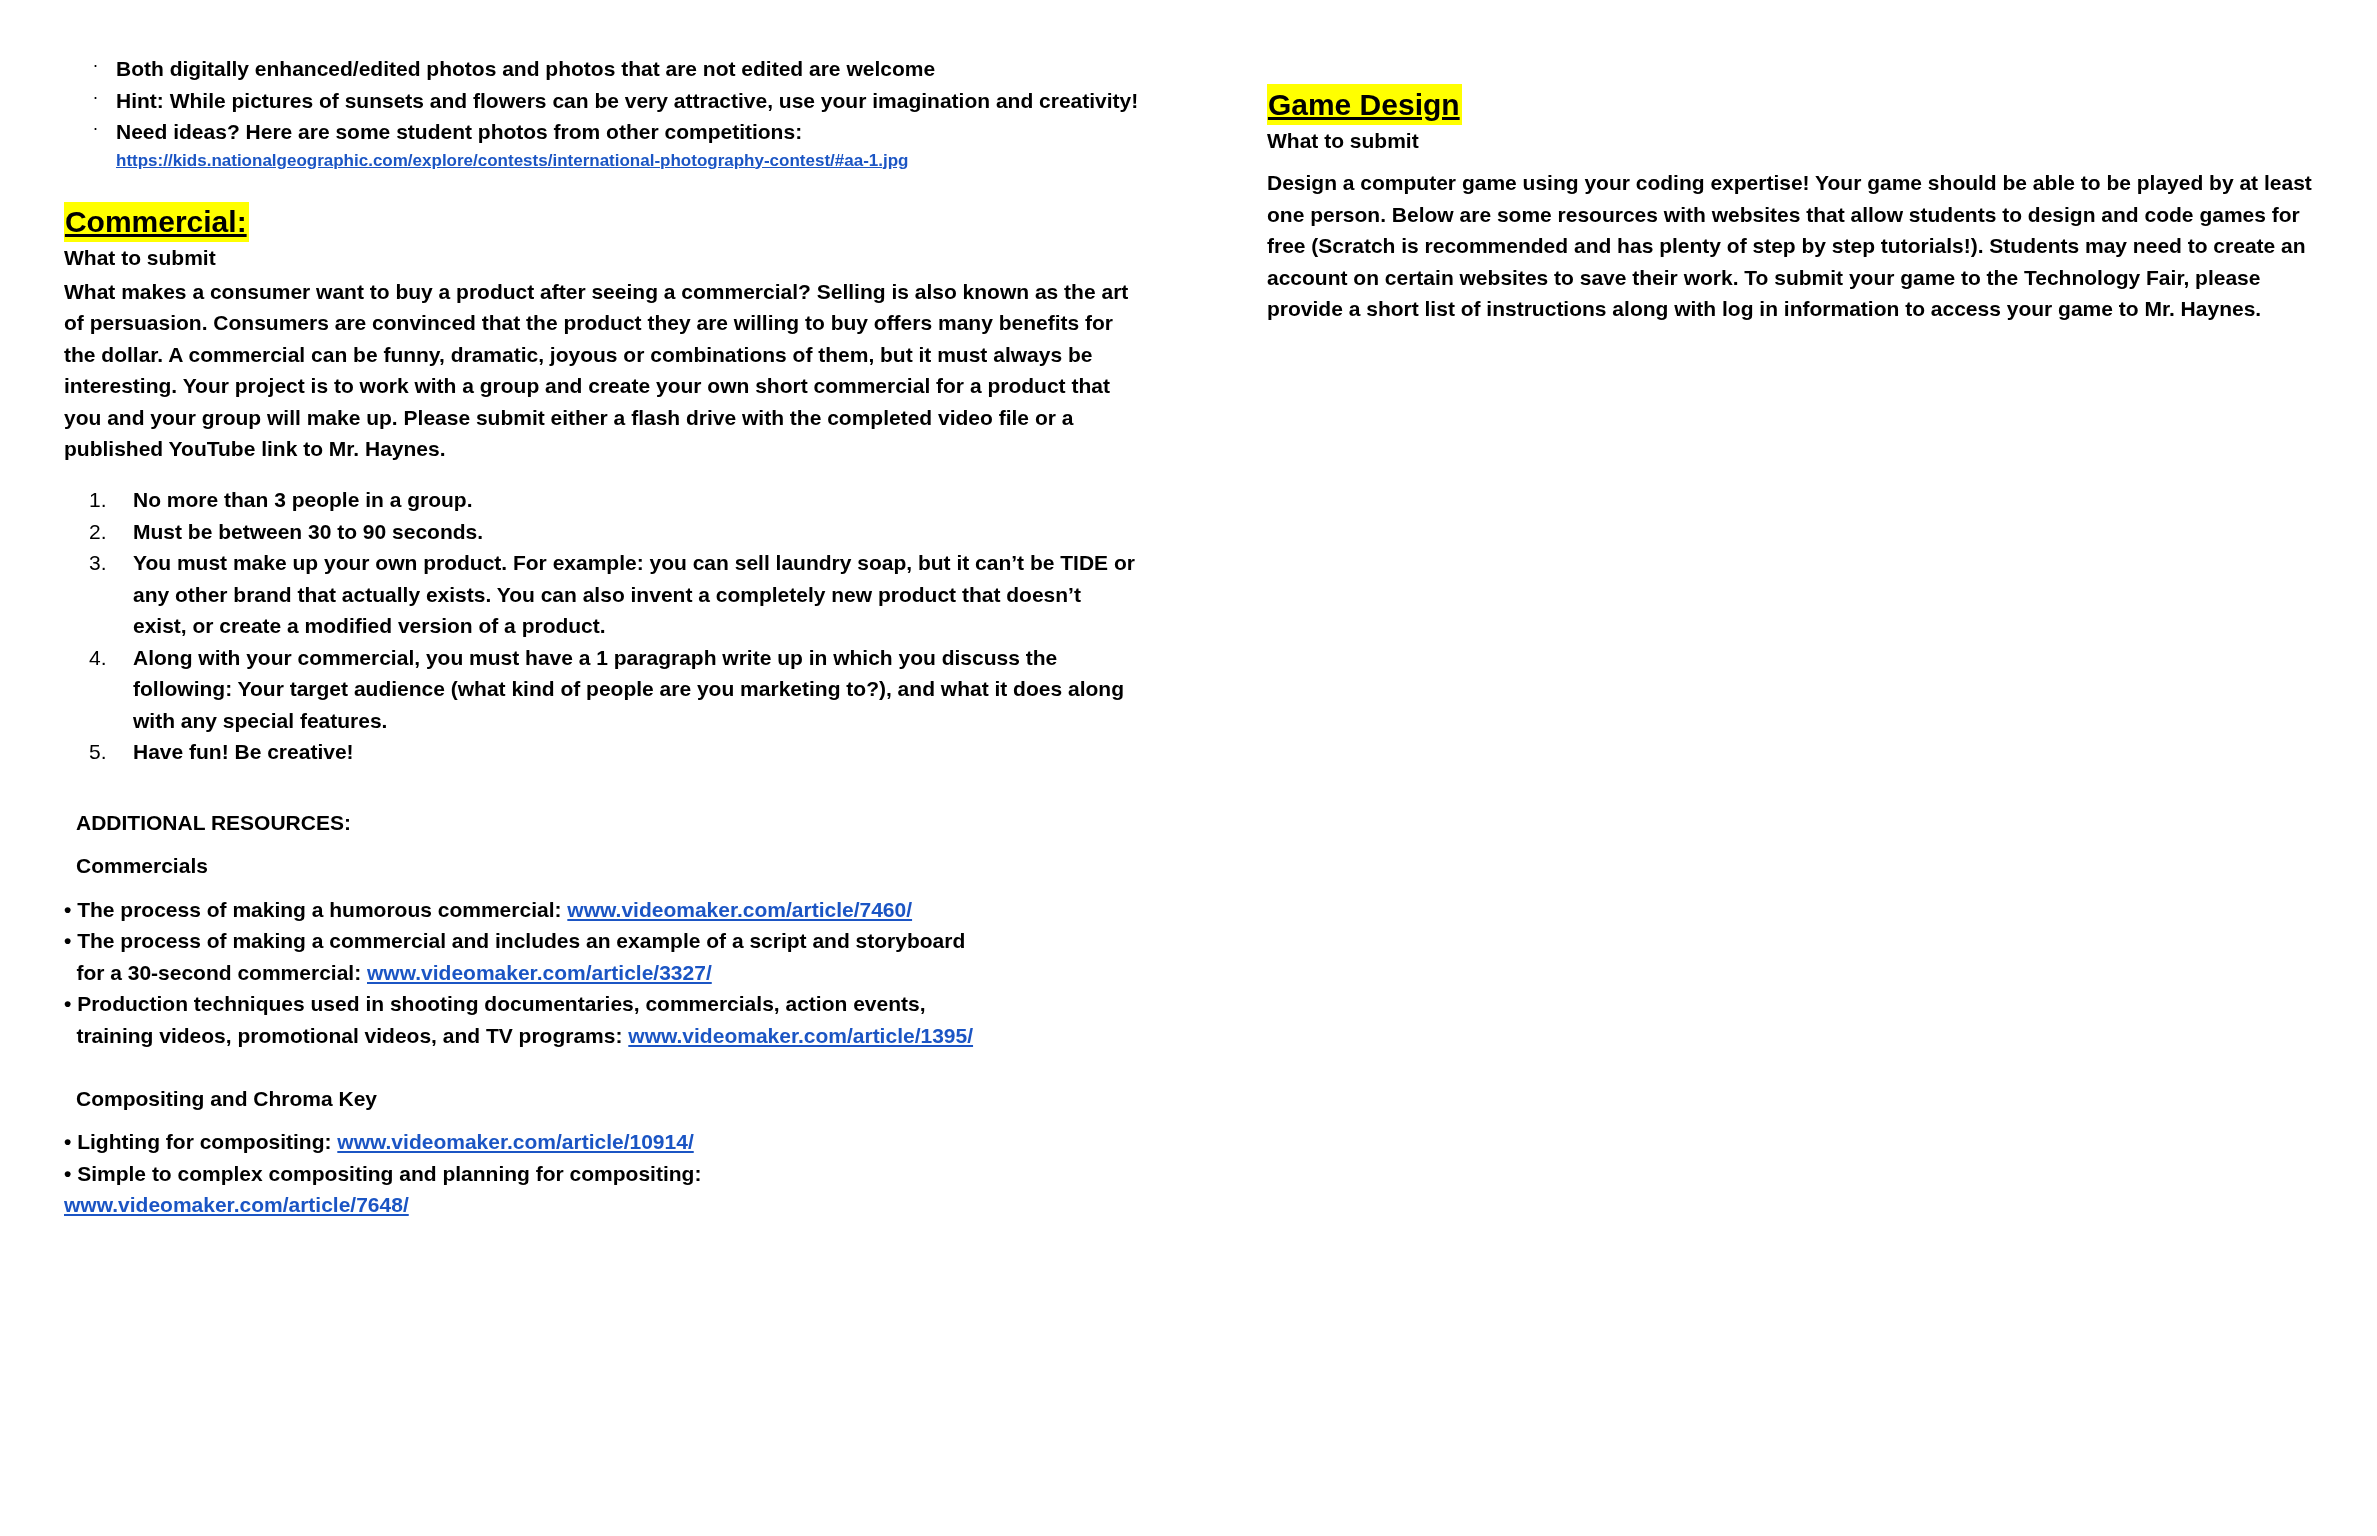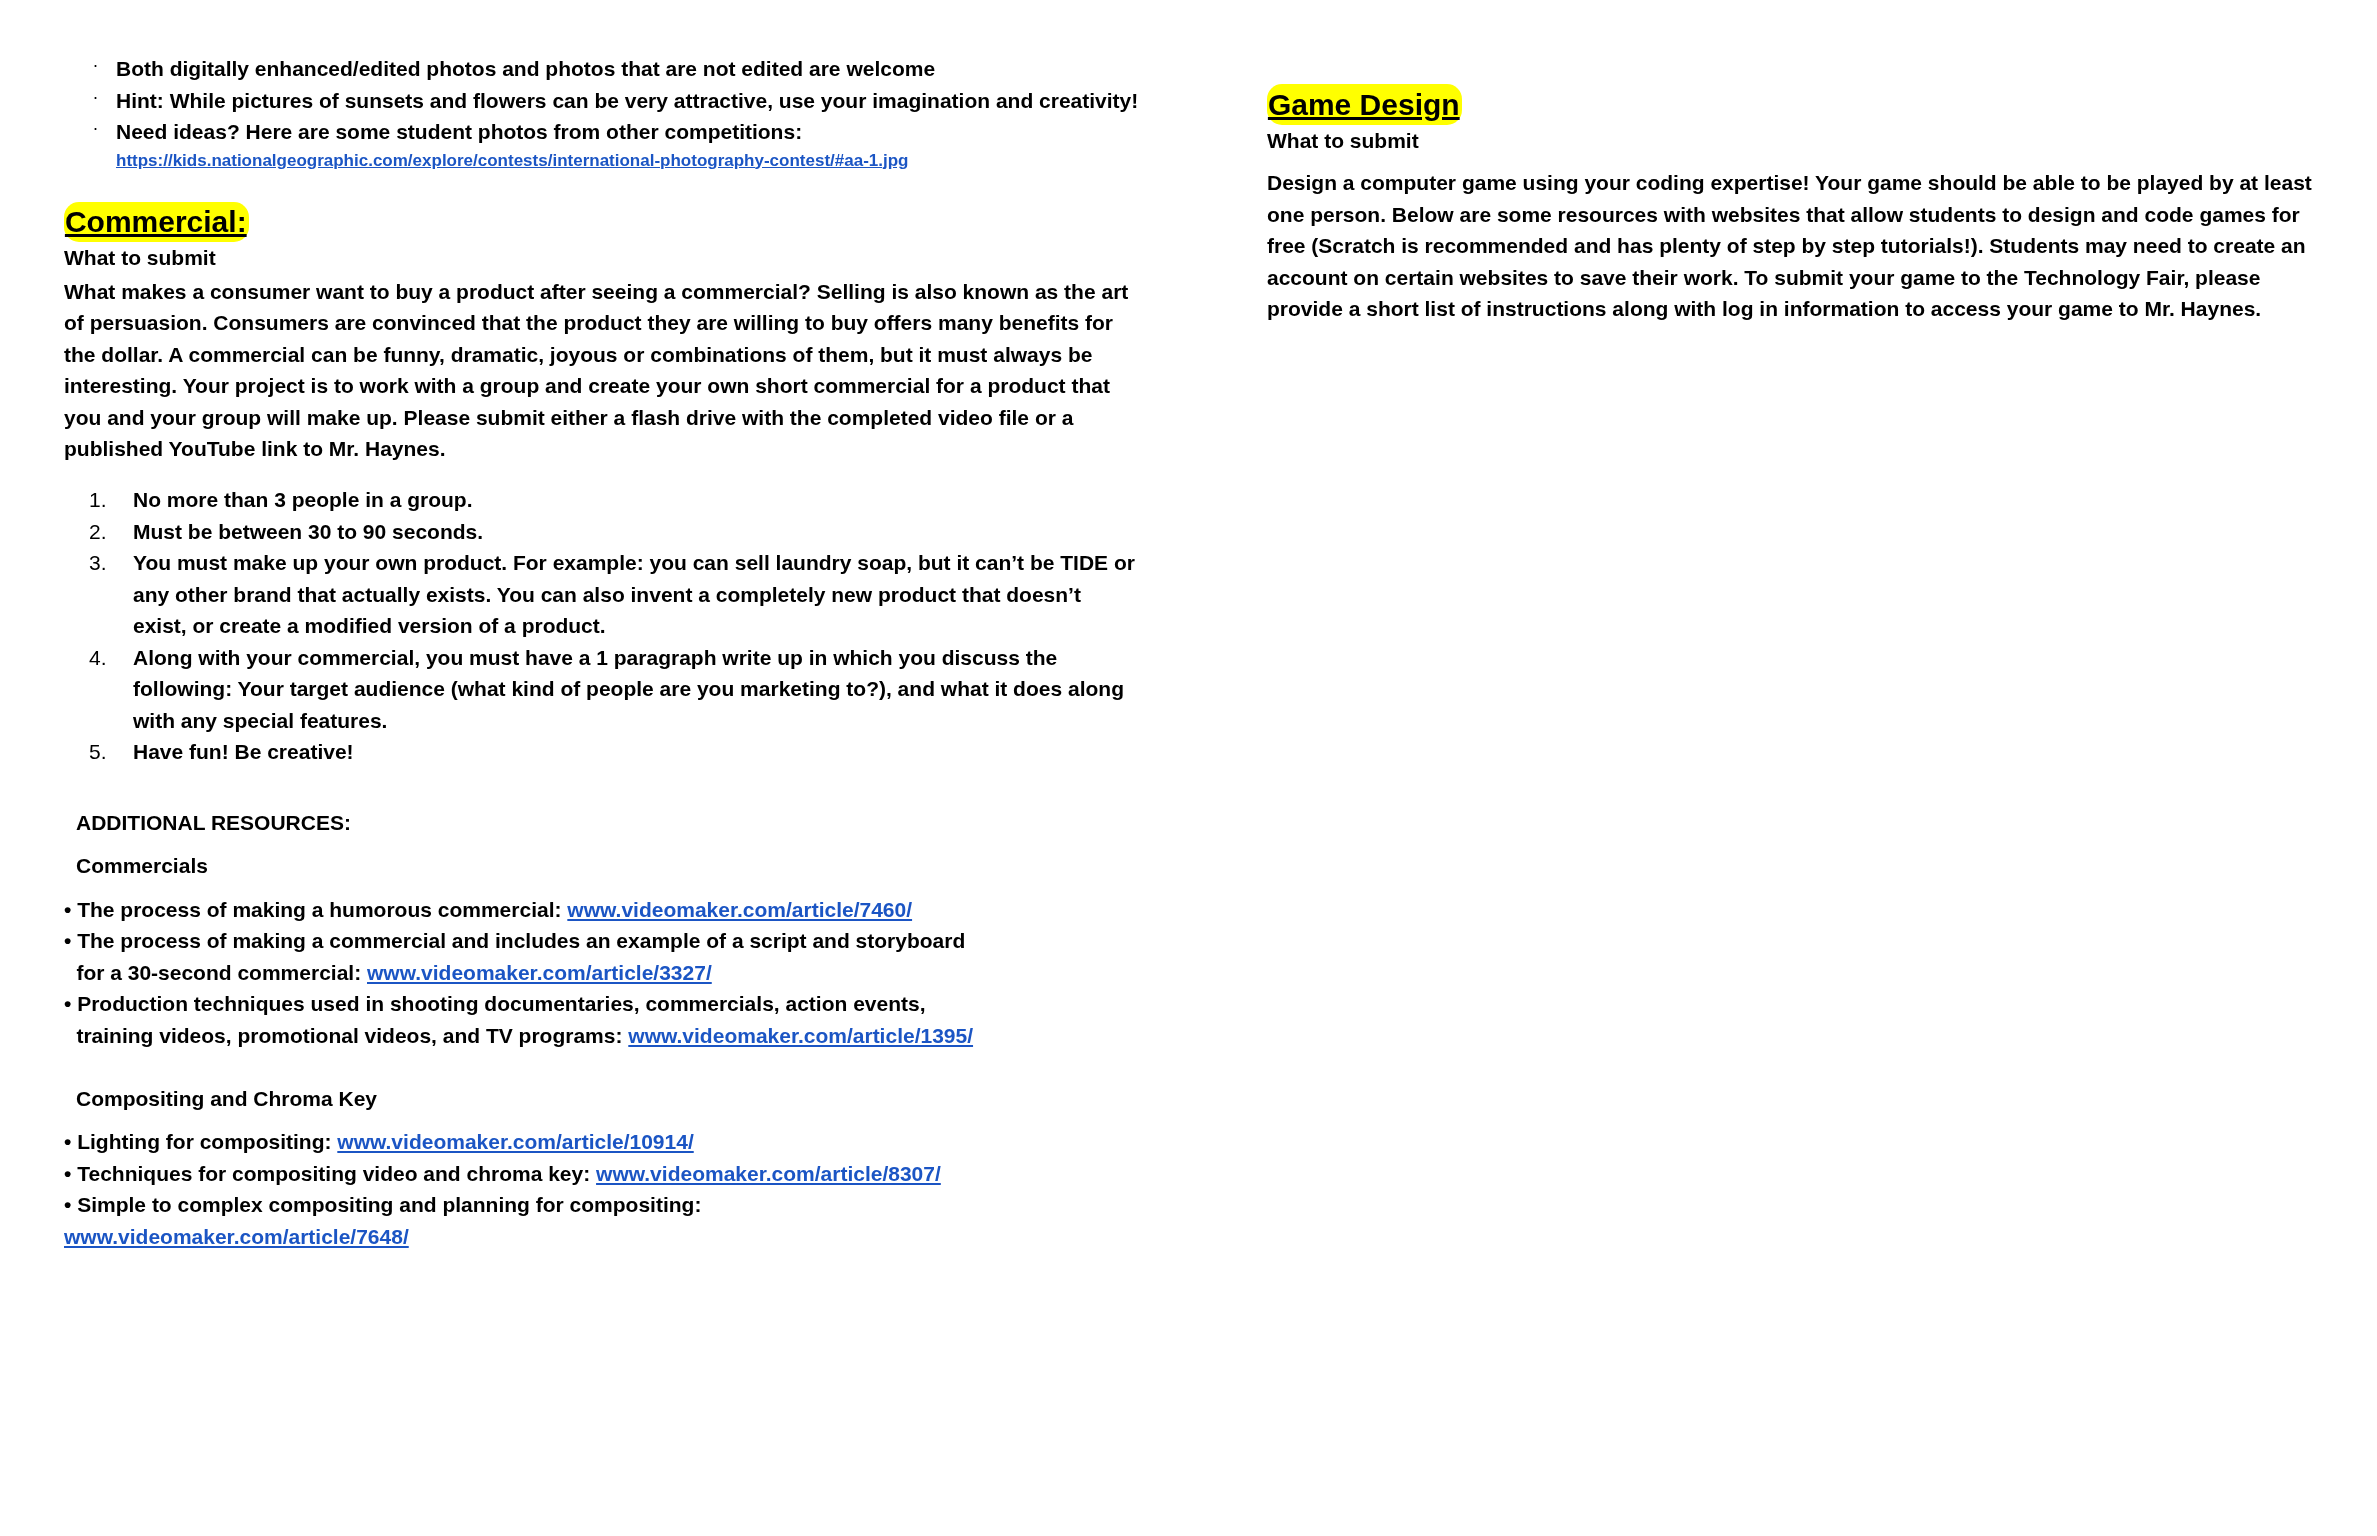--- a/index.html
+++ b/index.html
@@ -77,21 +77,20 @@
   
   .heading-hl {
     display: inline-block;
     background: #ffff00;
     font-size: 30px;
     font-weight: bold;
     text-decoration: underline;
     line-height: 1.3;
     padding: 0.9px 2.7px 0.9px 0.9px;
     margin: 0;
-    border-radius: 15px;
   }
   .sub-head {
     font-size: 21px;
     font-weight: bold;
     margin: 0;
     line-height: 1.5;
   }
 
   .section-commercial { margin-top: 28.5px; }
   .commercial-body { margin-top: 1.8px; }
@@ -199,23 +198,20 @@
         <span class="cont"><span>  training videos, promotional videos, and TV programs: </span><a class="link" href="#">www.videomaker.com/article/1395/</a></span>
       </p>
 
       <div class="spacer-sm"></div>
 
       <p class="res-title">Compositing and Chroma Key</p>
       <p class="res-item">
         <span>• Lighting for compositing: </span><a class="link" href="#">www.videomaker.com/article/10914/</a>
       </p>
       <p class="res-item">
-        <span>• Techniques for compositing video and chroma key: </span><a class="link" href="#">www.videomaker.com/article/8307/</a>
-      </p>
-      <p class="res-item">
         <span>• Simple to complex compositing and planning for compositing:</span>
       </p>
       <p class="res-item">
         <a class="link" href="#">www.videomaker.com/article/7648/</a>
       </p>
     </div>
   </div>
 
   <div class="col-right">
     <div>

